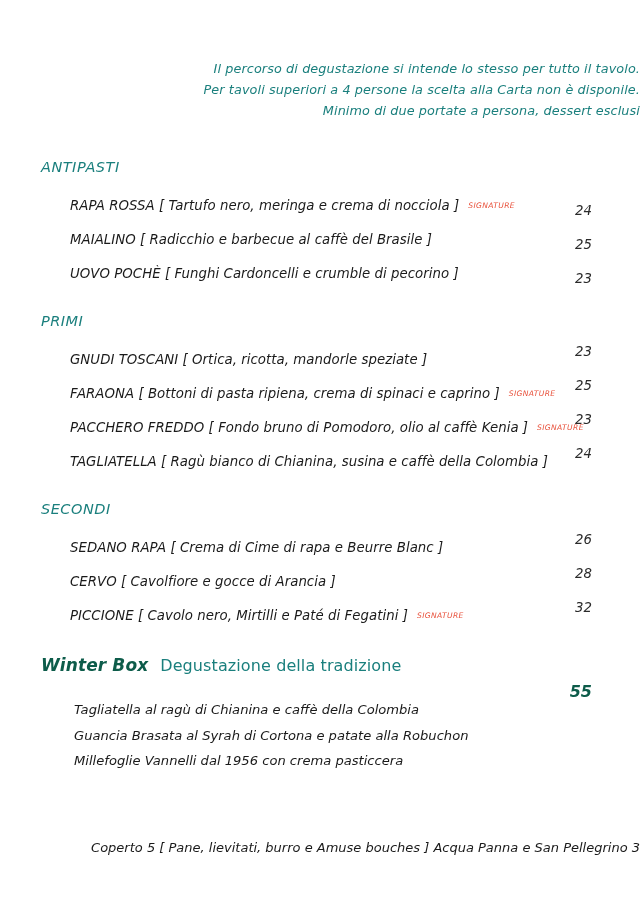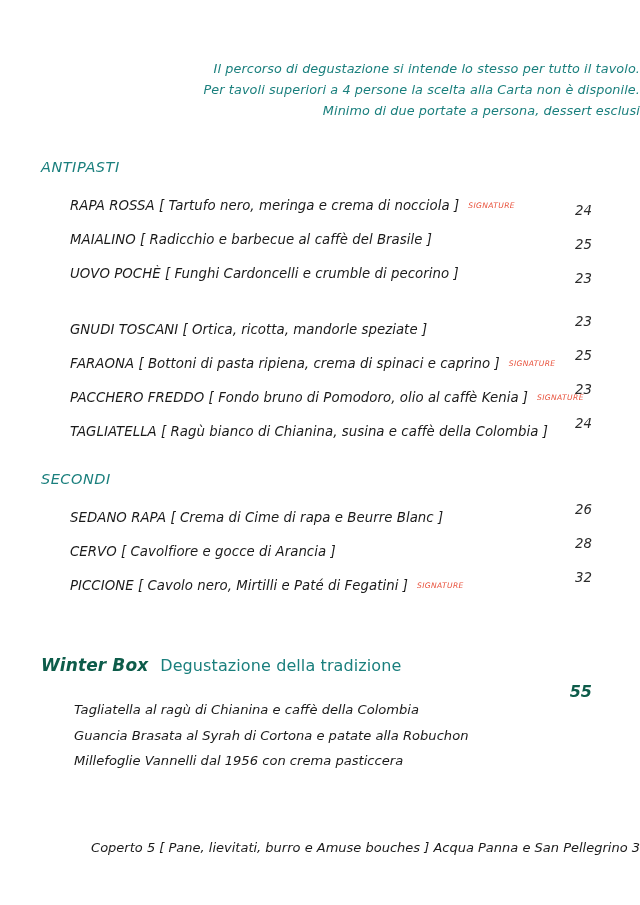--- a/index.html
+++ b/index.html
@@ -181,20 +181,21 @@
         <div class="item-row">
           <span class="item-text">MAIALINO [ Radicchio e barbecue al caffè del Brasile  ]</span>
           <span class="item-price">25</span>
         </div>
         <div class="item-row">
           <span class="item-text">UOVO POCHÈ [ Funghi Cardoncelli  e crumble di pecorino  ]</span>
           <span class="item-price">23</span>
         </div>
       </div>
       <div class="section align-prices">
+        <div class="section-title">PRIMI</div>
         <div class="item-row">
           <span class="item-text">GNUDI TOSCANI  [ Ortica, ricotta, mandorle speziate ]</span>
           <span class="item-price">23</span>
         </div>
         <div class="item-row">
           <span class="item-text">FARAONA [ Bottoni di pasta ripiena, crema di spinaci e caprino ]</span>
           <span class="sig">SIGNATURE</span>
           <span class="item-price">25</span>
         </div>
         <div class="item-row">

